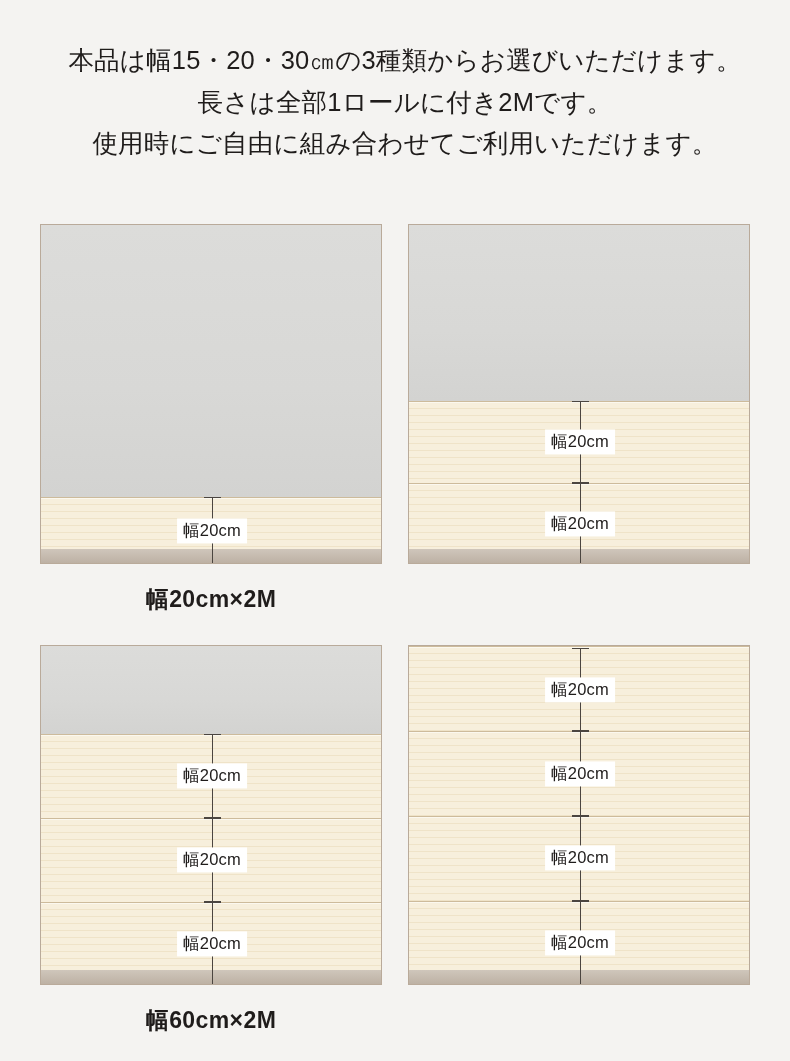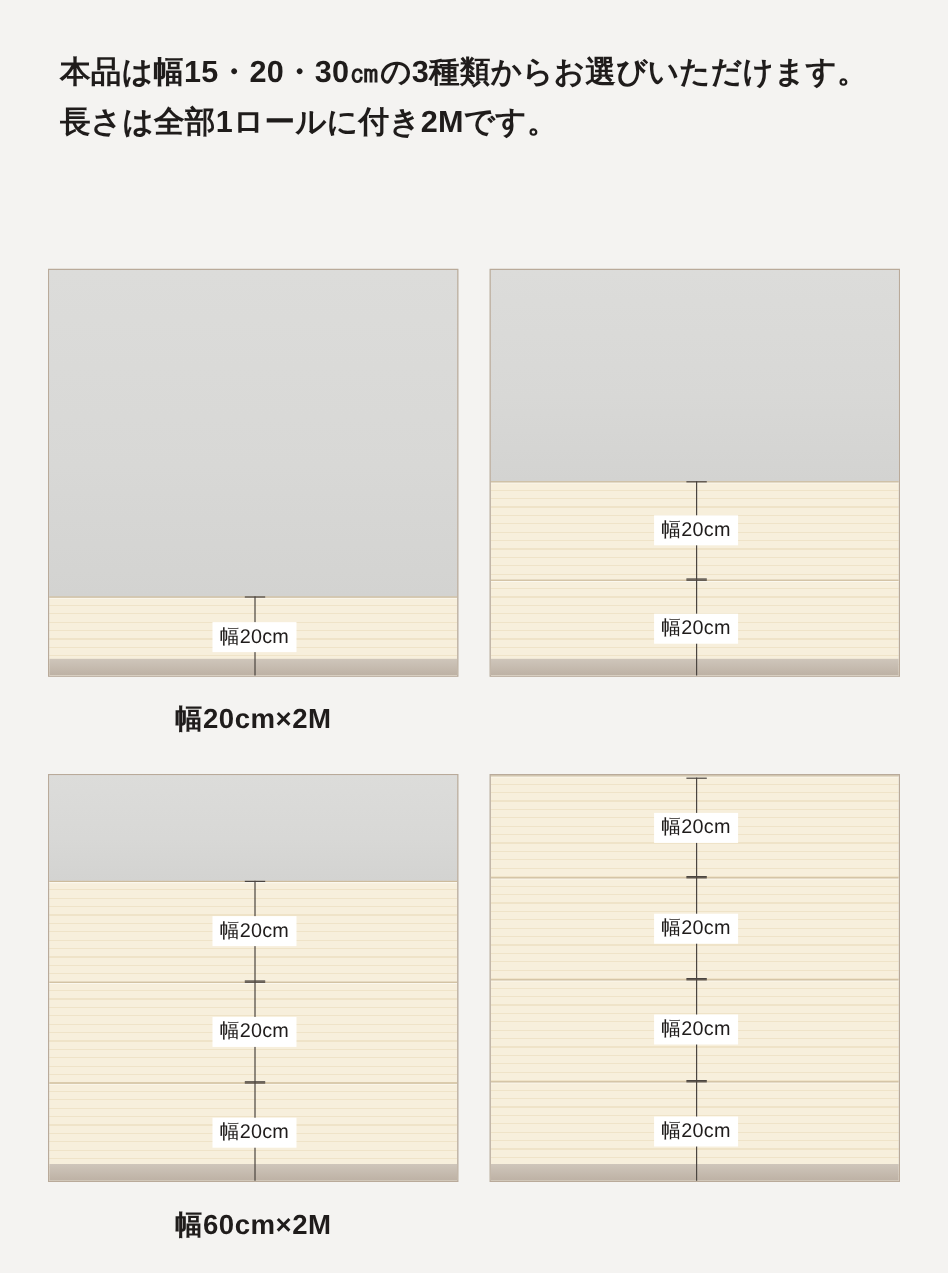--- a/index.html
+++ b/index.html
@@ -26,23 +26,24 @@
     position: absolute;
     left: 50px;
     top: 44px;
     width: 710px;
   }
   .headline p {
     margin: 0 0 9px 0;
     font-size: 25.5px;
     line-height: 1.28;
     letter-spacing: 0.2px;
-    font-weight: 700;
+    font-weight: 400;
     color: #1f1c1b;
     white-space: nowrap;
+    text-align: center;
   }
 
   
   .grid {
     position: absolute;
     left: 40px;
     top: 224px;
     width: 710px;
   }
   .row {
@@ -142,20 +143,21 @@
   }
 </style>
 </head>
 <body>
 
 <div class="page">
 
   <div class="headline">
     <p>本品は幅15・20・30㎝の3種類からお選びいただけます。</p>
     <p>長さは全部1ロールに付き2Mです。</p>
+    <p>使用時にご自由に組み合わせてご利用いただけます。</p>
   </div>
 
   <div class="grid">
 
     <div class="row first">
 
       <div class="cell">
         <div class="panel">
           <div class="wall" style="height:272px;"></div>
           <div class="strip last" style="top:272px;height:68px;"></div>

